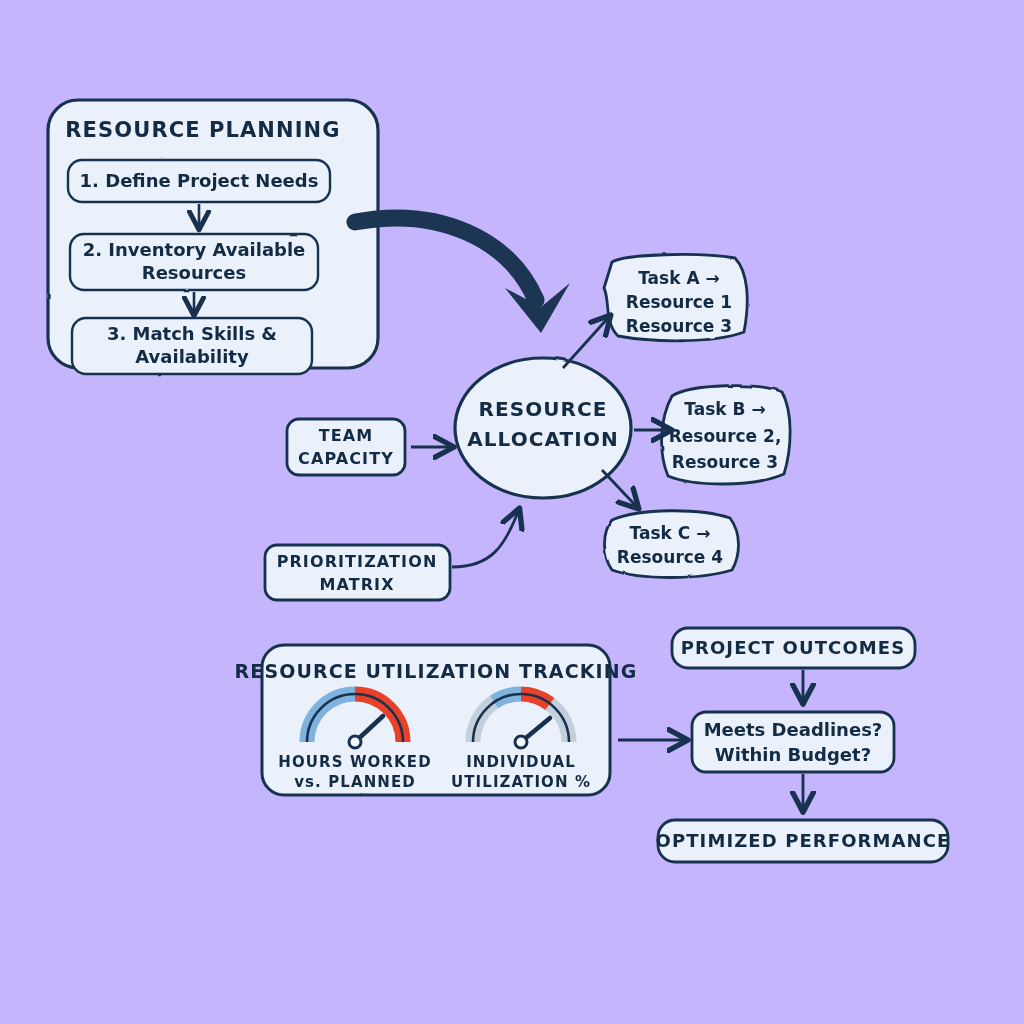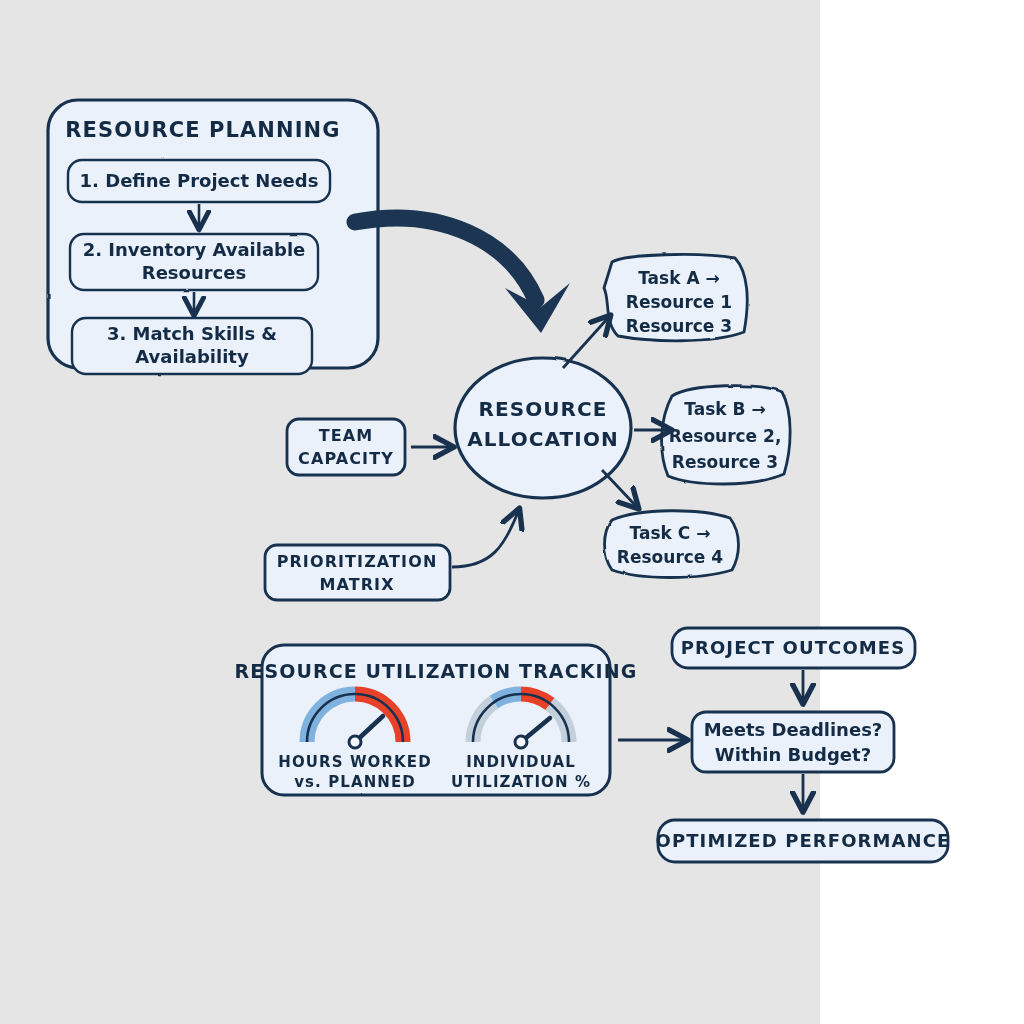--- a/index.html
+++ b/index.html
@@ -1,18 +1,18 @@
 <!DOCTYPE html>
 <html><head>
 <meta charset="utf-8">
 <style>
   html,body{margin:0;padding:0;background:#ffffff;}
   body{width:1024px;height:1024px;overflow:hidden;
        font-family:"DejaVu Sans","Liberation Sans",sans-serif;}
-  #canvas{position:relative;width:820px;height:1024px;background:#e5e5e5;text-align:center;}
+  #canvas{position:relative;width:1024px;height:1024px;background:#c4b5fd;text-align:center;}
   svg{position:absolute;top:0;left:0;width:1024px;height:1024px;}
   .nodeText{font-family:"DejaVu Sans","Liberation Sans",sans-serif;
             fill:#132b45;dominant-baseline:middle;text-anchor:middle;}
   .caps{letter-spacing:1.1px;font-weight:700;}
   .mixed{font-weight:600;}
   .shapeFill{fill:#eaf1fa;}
   .shapeStroke{stroke:#18314f;fill:none;}
 </style>
 </head>
 <body>

